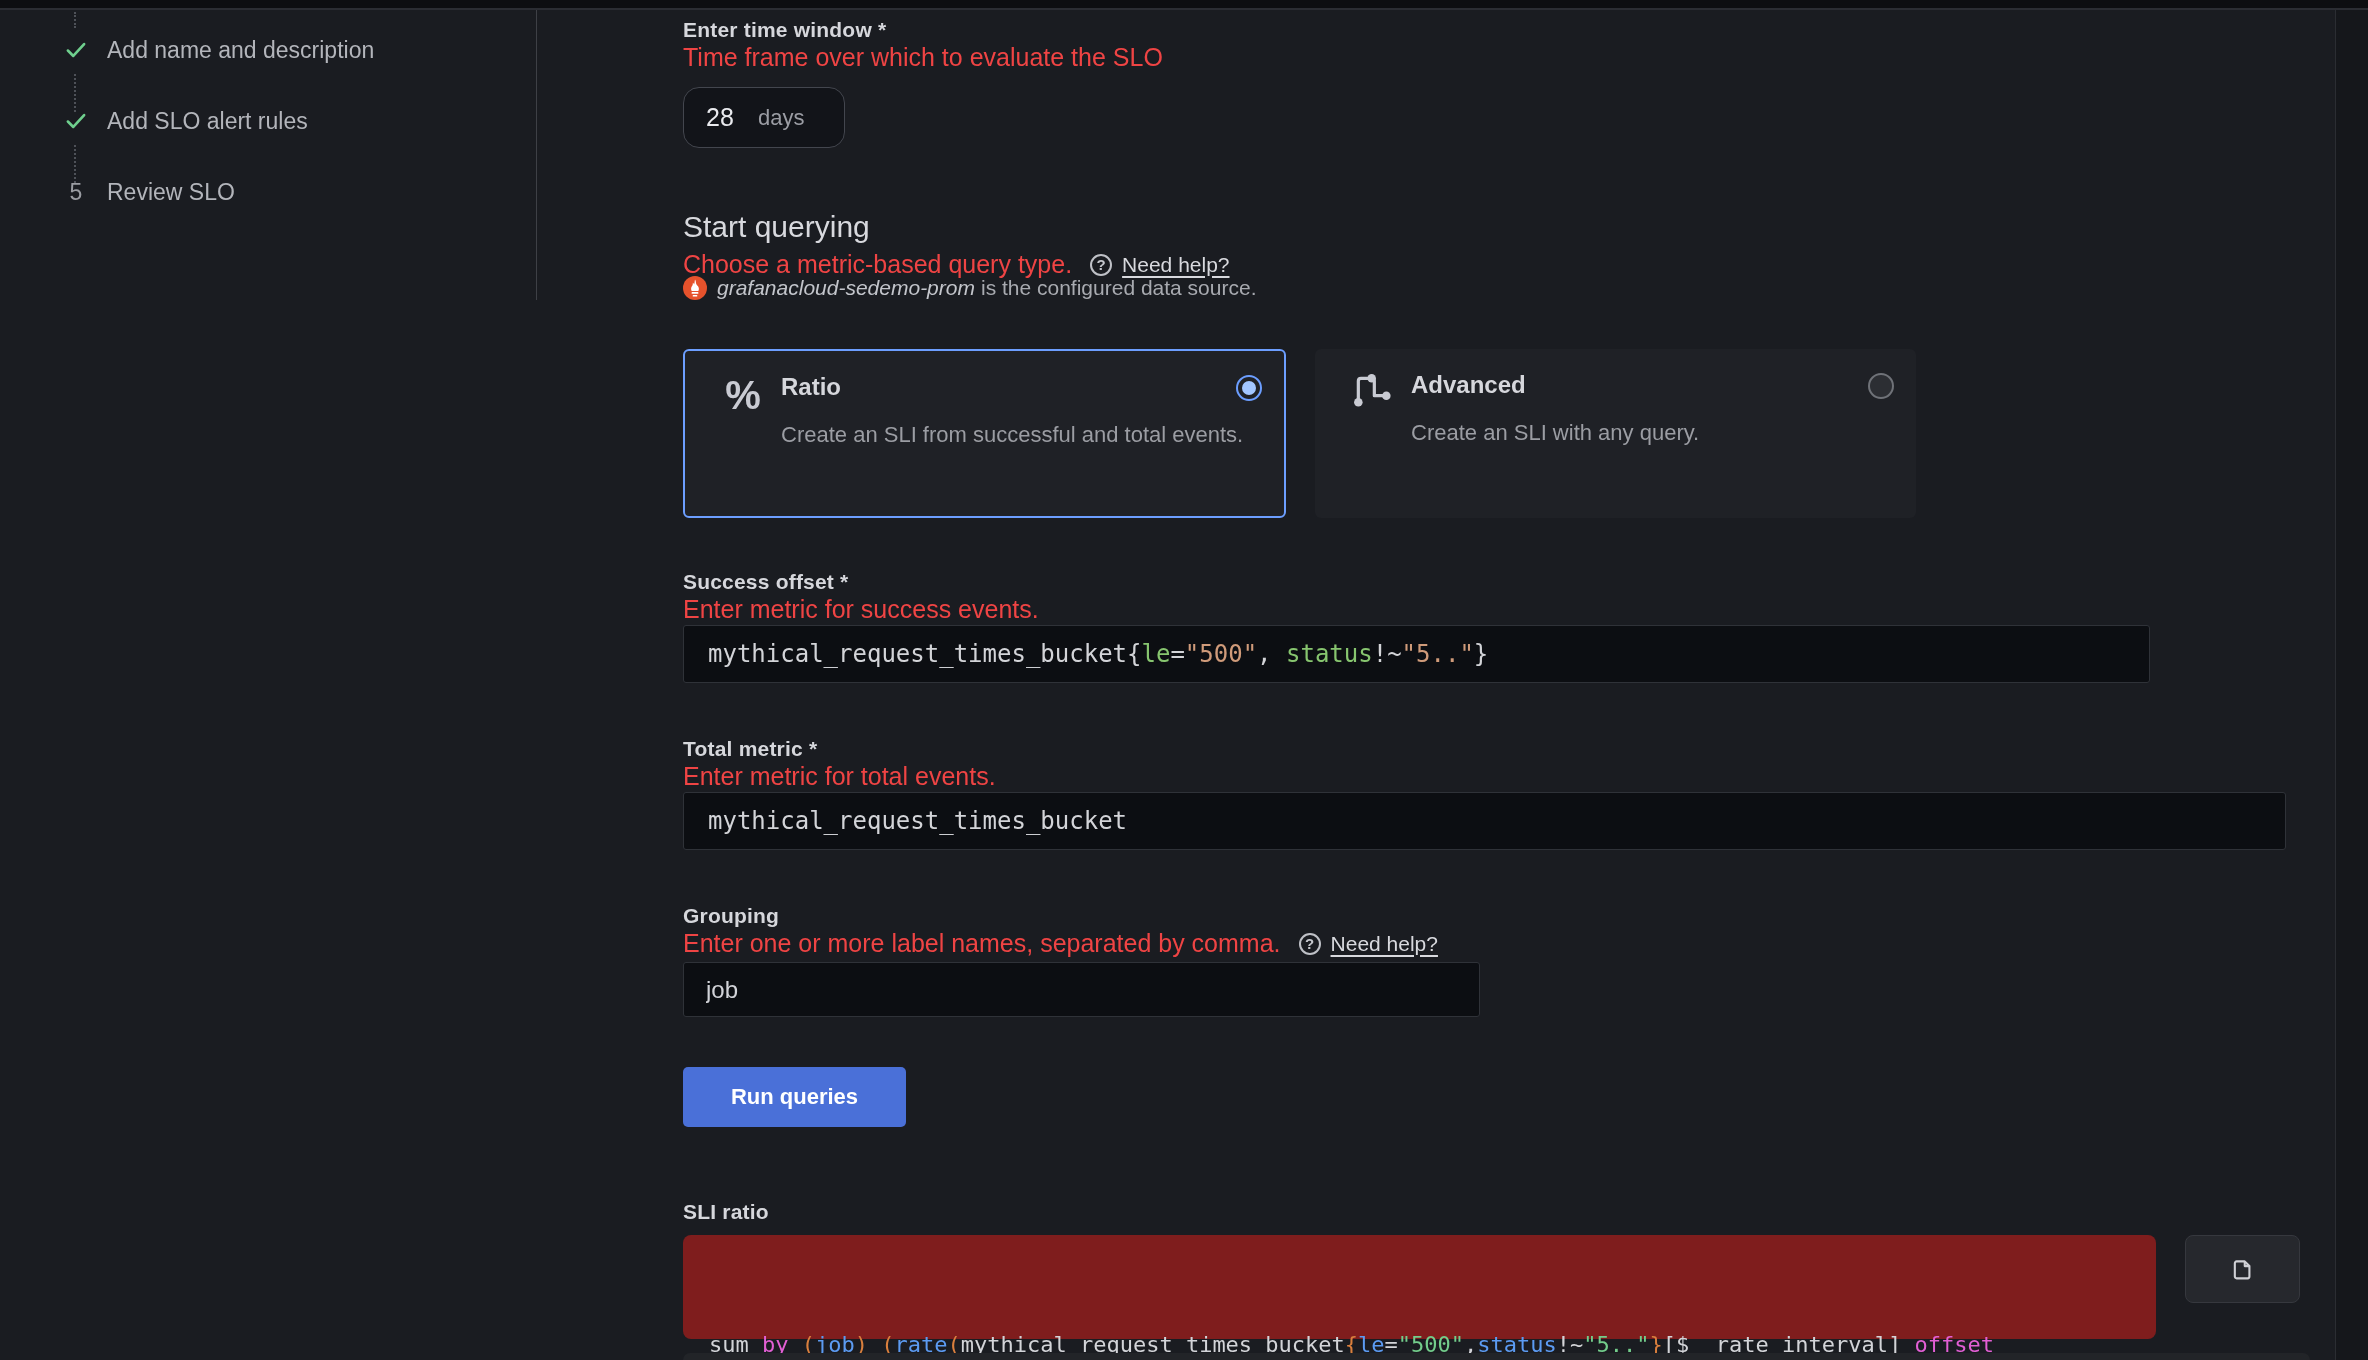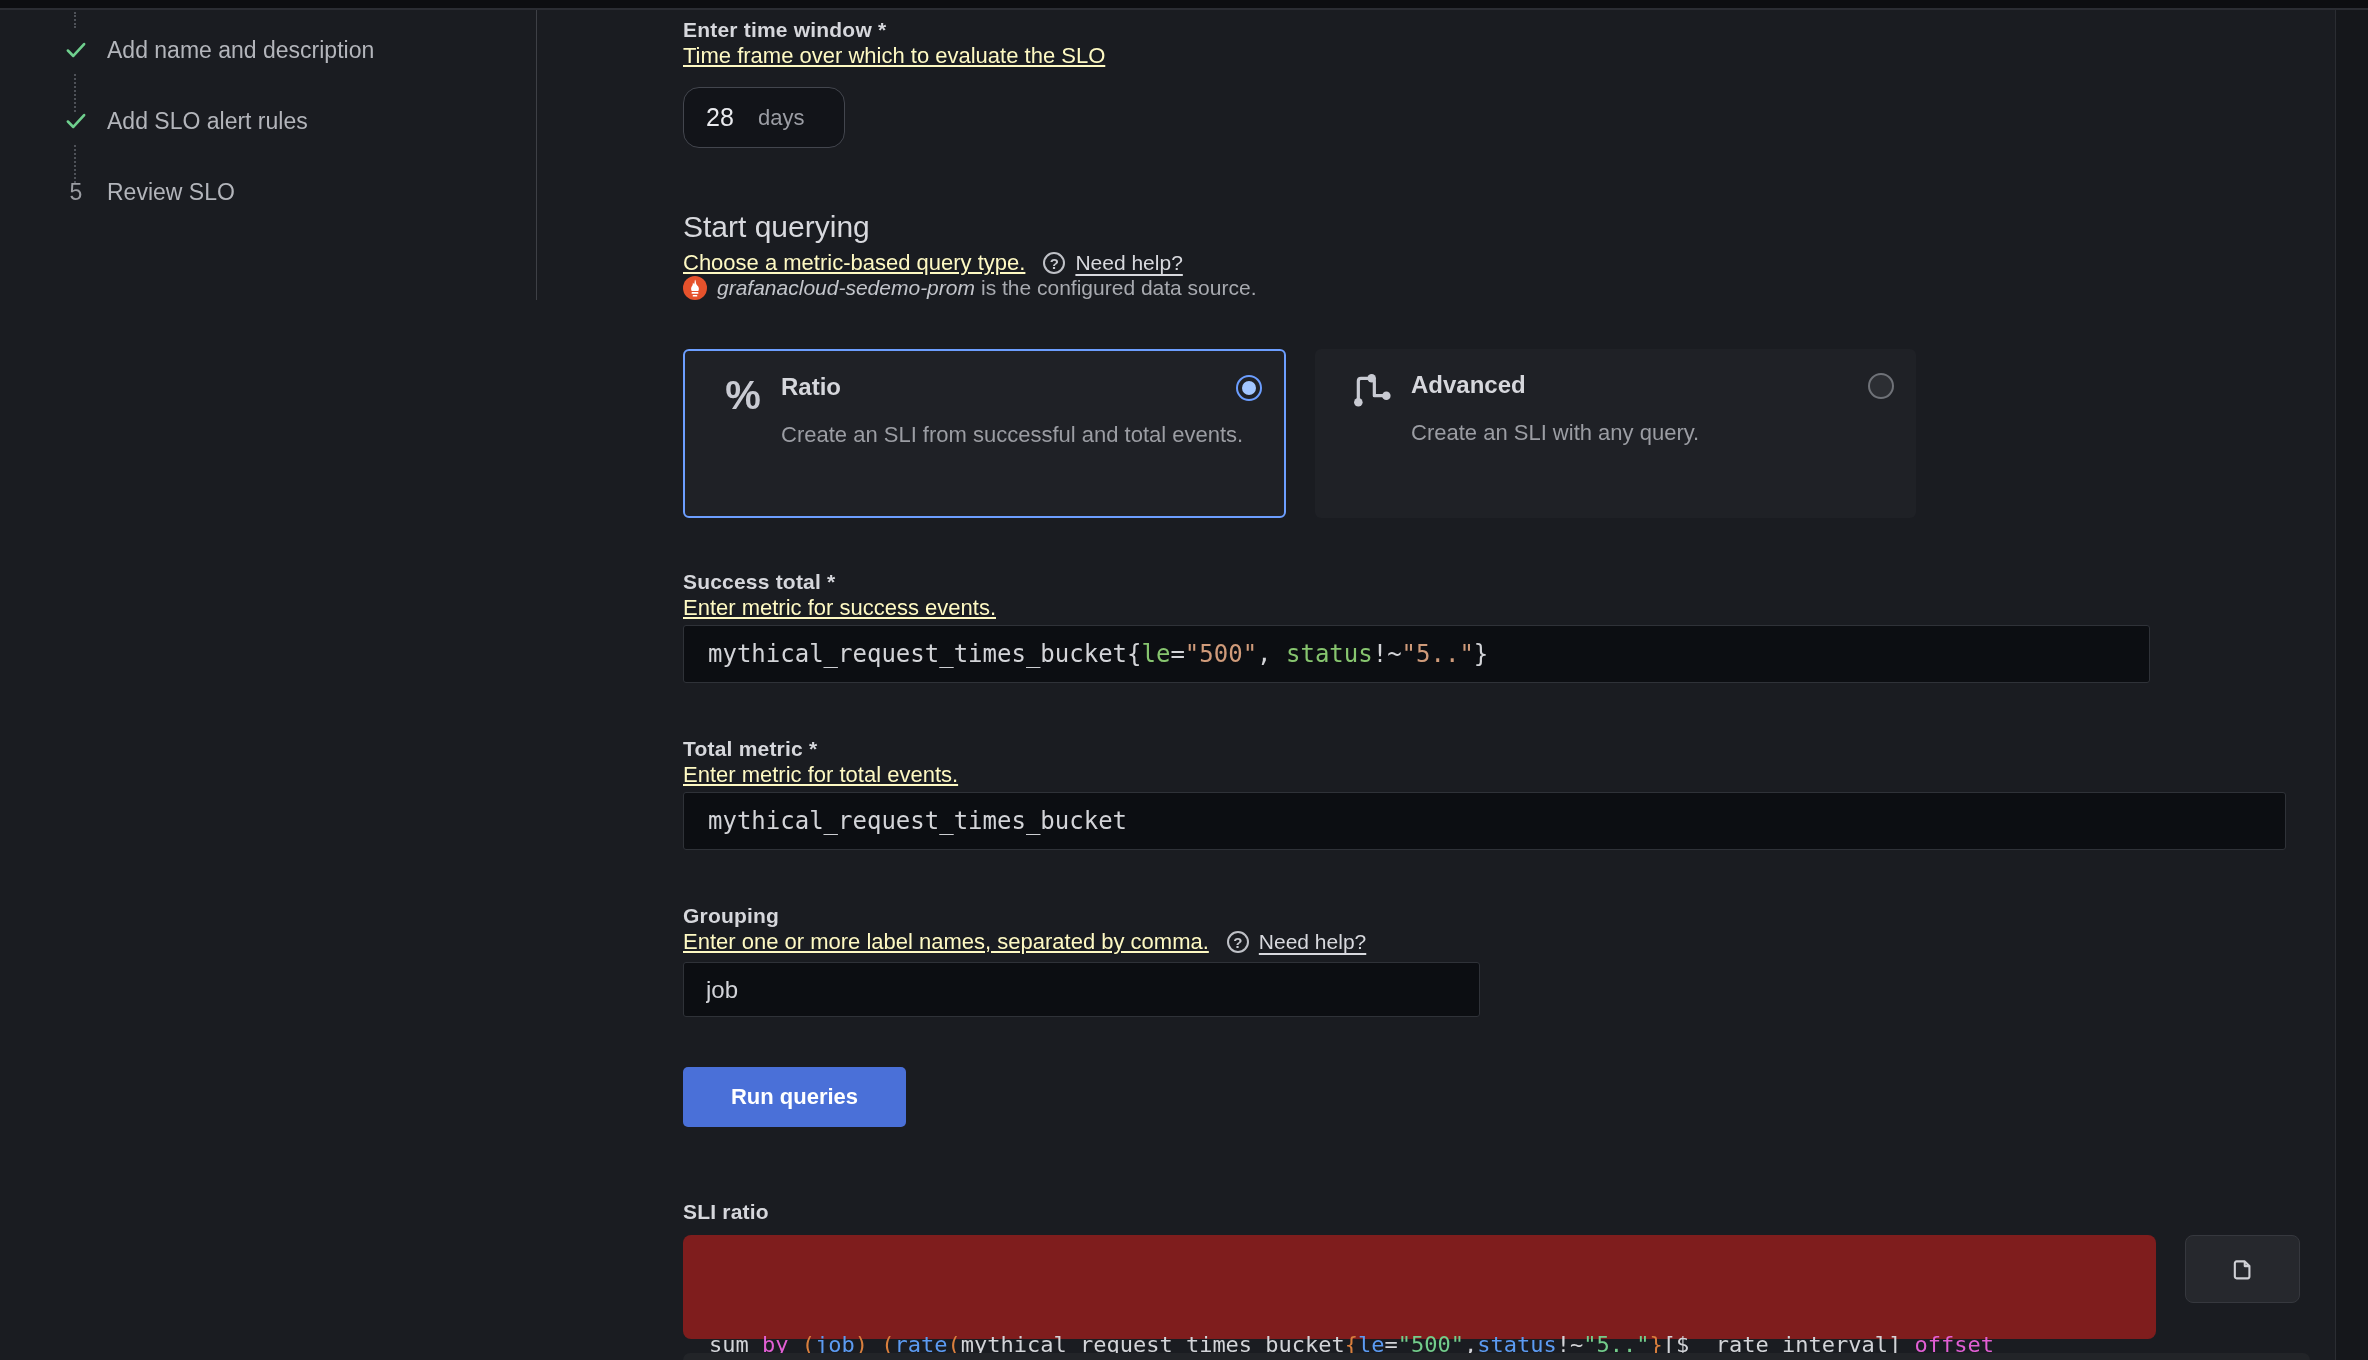--- a/index.html
+++ b/index.html
@@ -21,21 +21,21 @@
     border-right:1px solid #3e4046; }
   .step-row { position:absolute; left:62px; display:flex; align-items:center; gap:17px; height:28px; cursor:pointer; }
   .step-bullet { width:28px; height:28px; display:flex; align-items:center; justify-content:center; flex:0 0 28px; }
   .step-num { font-size:23px; color:#9a9ca2; }
   .step-label { font-size:23px; color:#b3b5bb; white-space:nowrap; }
   .step-dotted { position:absolute; left:74px; width:0; border-left:2px dotted #4e5158; }
   
   .main { position:absolute; left:683px; top:10px; width:1620px; }
   .abs { position:absolute; }
   .field-label { font-size:21px; font-weight:600; color:#d6d7dc; letter-spacing:.2px; }
-  .field-desc { font-size:22px; color:#fef9c3;text-decoration:underline; }
+  .field-desc { font-size:25px; color:#ef4444; }
   .h2 { font-size:30px; font-weight:500; color:#d8d9de; }
   .inline-row { display:flex; align-items:center; gap:10px; }
   .help-circle { width:22px; height:22px; border-radius:50%; border:2px solid #bfc1c7;
     color:#c6c8ce; font-size:15px; font-weight:700; display:inline-flex;
     align-items:center; justify-content:center; margin-left:8px; flex:0 0 22px; }
   .help-link { font-size:21px; color:#d8d9de; text-decoration:underline; text-underline-offset:4px; cursor:pointer;text-align:center; }
   .ds-name { font-size:21px; font-style:italic; color:#c3c5cb; }
   .ds-suffix { font-size:21px; color:#a8aab0; }
   
   .tw-box { display:flex; align-items:center; width:162px; height:61px;
@@ -167,21 +167,21 @@
           <circle cx="16" cy="7" r="3.2" fill="#c9cbd3"></circle>
           <circle cx="27" cy="20" r="3.2" fill="#c9cbd3"></circle>
         </svg>
       </div>
       <div class="qcard-title">Advanced</div>
       <div class="qcard-desc">Create an SLI with any query.</div>
       <div class="radio off"></div>
     </div>
   </div>
 
-  <div class="abs field-label" style="left:0; top:560px;">Success total *</div>
+  <div class="abs field-label" style="left:0; top:560px;">Success offset *</div>
   <div class="abs field-desc" style="left:0; top:585px;">Enter metric for success events.</div>
   <div class="abs metric-input" style="left:0; top:615px; width:1467px;"><span class="tok-d">mythical_request_times_bucket{</span><span class="tok-g">le</span><span class="tok-d">=</span><span class="tok-o">"500"</span><span class="tok-d">, </span><span class="tok-g">status</span><span class="tok-d">!~</span><span class="tok-o">"5.."</span><span class="tok-d">}</span></div>
 
   <div class="abs field-label" style="left:0; top:727px;">Total metric *</div>
   <div class="abs field-desc" style="left:0; top:752px;">Enter metric for total events.</div>
   <div class="abs metric-input" style="left:0; top:782px; width:1603px;">mythical_request_times_bucket</div>
 
   <div class="abs field-label" style="left:0; top:894px;">Grouping</div>
   <div class="abs inline-row" style="left:0; top:919px;">
     <span class="field-desc">Enter one or more label names, separated by comma.</span>

